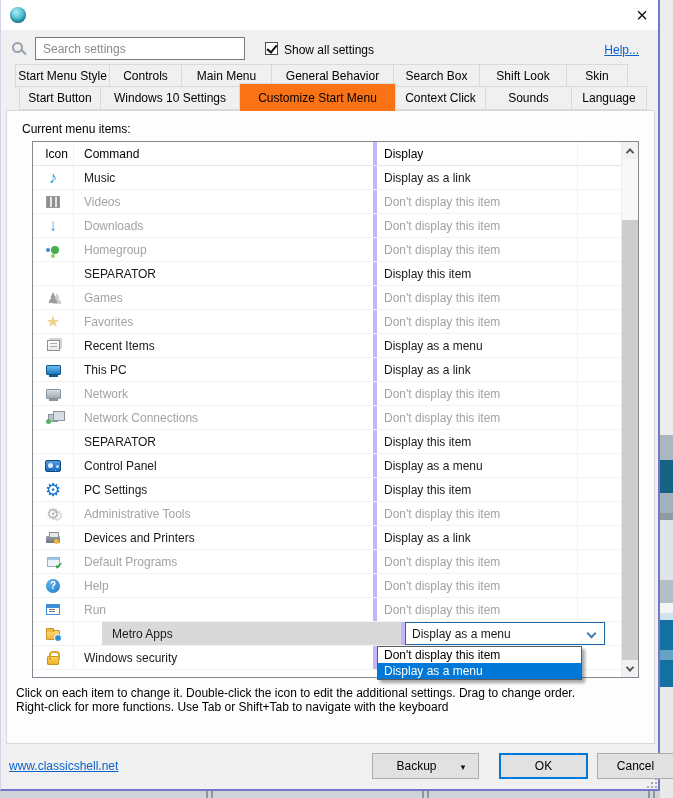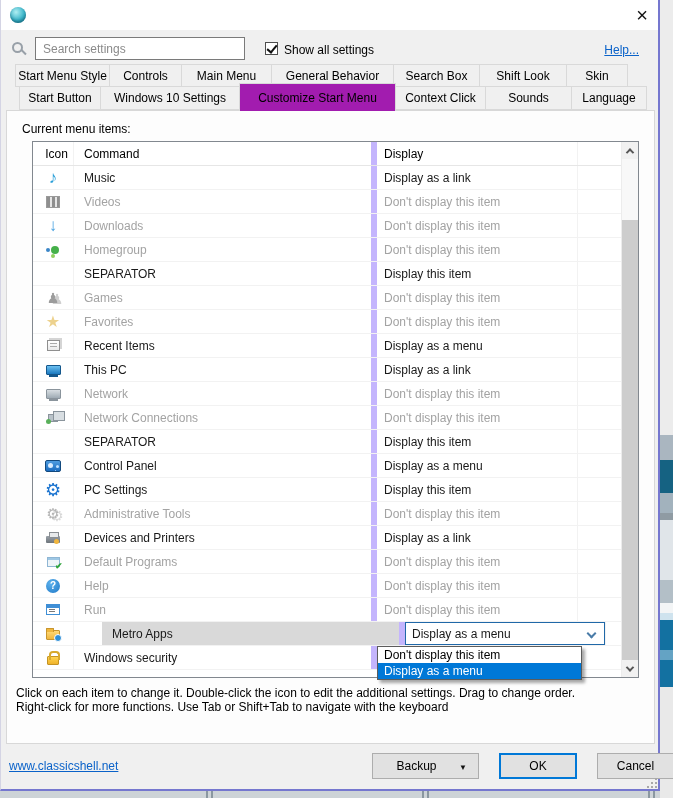--- a/index.html
+++ b/index.html
@@ -71,42 +71,42 @@
   .tabrow { position:absolute; display:flex; }
   #tabrow1 { left:14px; top:64px; height:23px; }
   #tabrow2 { left:18px; top:86px; height:24px; }
   .tab {
     height:100%; display:flex; align-items:center; justify-content:center;
     background:#f0f0f0; border:1px solid #d9d9d9; margin-left:-1px; z-index:2;
     color:#000; white-space:nowrap;
   }
   .tab:first-child { margin-left:0; }
   .tab.active {
-    background:#a21caf; margin-top:-3px; height:28px; border-bottom:none; z-index:4;
+    background:#f97316; margin-top:-3px; height:28px; border-bottom:none; z-index:4;
   }
 
   
   .content {
     position:absolute; left:5px; top:110px; width:649px; height:634px;
     background:#fdfdfd; border:1px solid #d8d8d8; z-index:1;
   }
   .section-label { position:absolute; left:15px; top:11px; color:#000; }
 
   .table {
     position:absolute; left:25px; top:30px; width:607px; height:537px;
     background:#fff; border:1px solid #82888f;
   }
   .rows-area { position:absolute; left:0; top:0; bottom:0; right:17px; }
   .thead { display:flex; height:24px; border-bottom:1px solid #e6e6e6; }
   .hcell { display:flex; align-items:center; color:#000; }
   .trow { display:flex; height:24px; border-bottom:1px solid #f2f2f2; }
   .c-icon { width:41px; display:flex; align-items:center; justify-content:center;
     border-right:1px solid #f2f2f2; }
   .c-cmd { width:303px; padding-left:10px; display:flex; align-items:center;
-    border-right:6px solid #c4b5fd; }
+    border-right:4px solid #c4b5fd; }
   .c-disp { width:201px; padding-left:7px; display:flex; align-items:center;
     border-right:1px solid #f2f2f2; position:relative; }
   .c-fill { flex:1; }
   .h-icon { padding-left:7px; }
   .trow.muted .c-cmd, .trow.muted .c-disp { color:var(--muted-text,#a3a3a3); }
   .trow.selected .c-cmd { background:var(--selected-row-gray,#d9d9d9);margin-left:28px; }
   .c-disp.editing { padding:0; }
 
   
   .combo { position:absolute; left:0; top:0; right:0; bottom:0; background:#fff;
@@ -137,21 +137,21 @@
   #hint1 { top:575px; } #hint2 { top:589px; }
 
   
   .site-link { position:absolute; left:8px; top:759px; color:var(--link-blue,#0a62c9);
     text-decoration:underline; }
   .btn { position:absolute; top:753px; height:26px; background:#e1e1e1;
     border:1px solid #adadad; display:flex; align-items:center; justify-content:center;
     color:#000;margin-left:20px; }
   #backup-btn { left:351px; width:107px; padding-right:18px; }
   .drop-arrow { position:absolute; right:11px; top:9px; font-size:8px; color:#111; }
-  #ok-btn { left:478px; width:78px; border:2px solid var(--accent-blue,#0078d7);align-items:center; }
+  #ok-btn { left:478px; width:89px; border:2px solid var(--accent-blue,#0078d7);align-items:center; }
   #cancel-btn { left:576px; width:77px; }
   .grip { position:absolute; right:5px; bottom:5px; width:2px; height:2px; background:#a8a8a8;
     box-shadow:-4px 4px 0 #a8a8a8, 0 4px 0 #a8a8a8, 4px 4px 0 #a8a8a8, 4px 0 0 #a8a8a8, 4px -4px 0 #a8a8a8; }
 
   
   .tico { display:inline-block; position:relative; line-height:1; }
   .t-music::before { content:"♪"; font-size:17px; font-weight:bold; color:#2a9fd8; }
   .t-videos { width:14px; height:12px; border:1px solid #9a9a9a;
     background:repeating-linear-gradient(90deg,#8f8f8f 0 3px,#e6e6e6 3px 5px); }
   .t-downloads::before { content:"↓"; font-size:17px; font-weight:bold; color:#45a0e0; }

